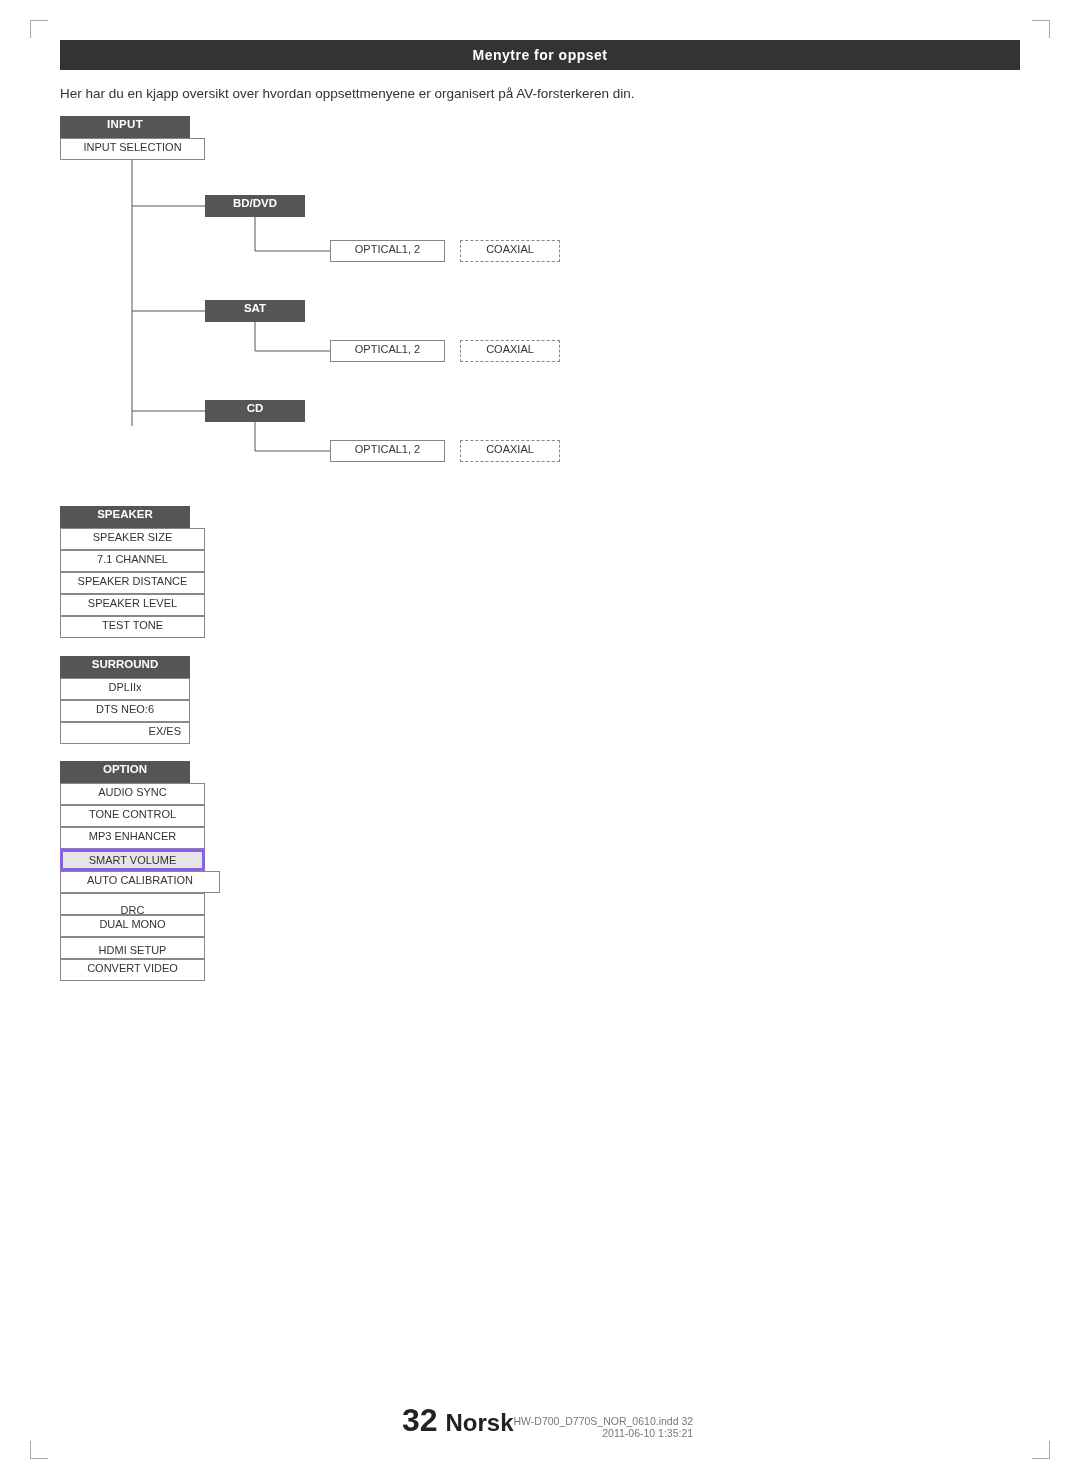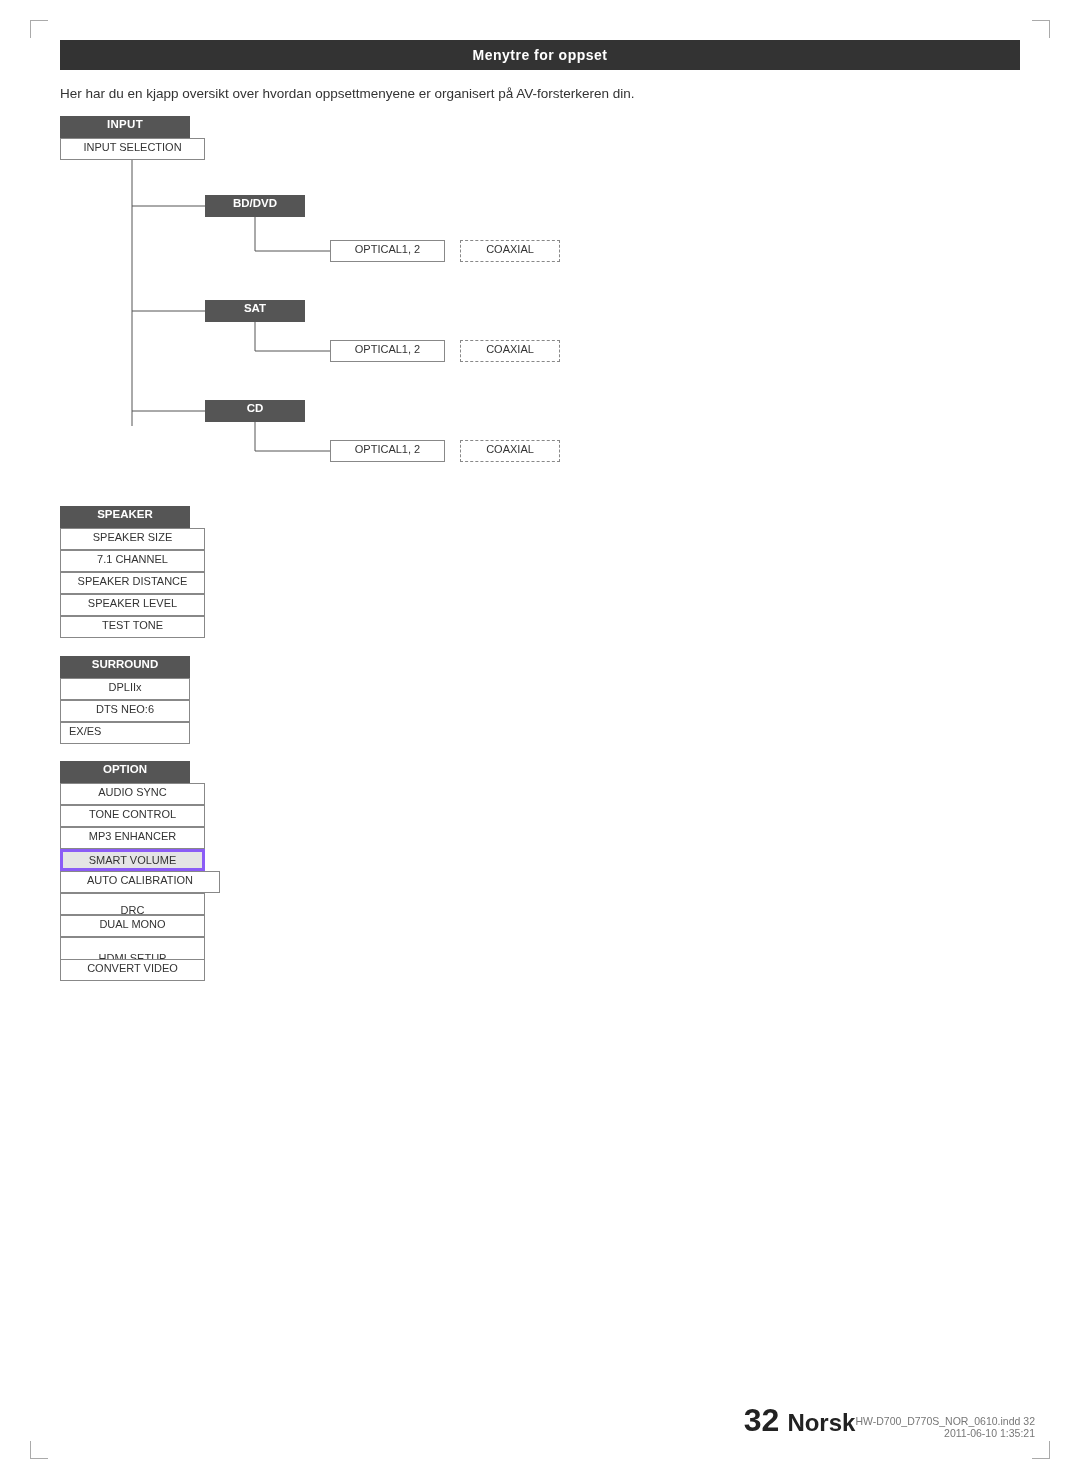--- a/index.html
+++ b/index.html
@@ -88,21 +88,21 @@
       border: 1px solid #888;
     }
 
     
     .page-footer {
       position: absolute;
       bottom: 40px;
       left: 60px;
       right: 45px;
       display: flex;
-      justify-content: flex-end;
+      justify-content: center;
       align-items: flex-end;
     }
 
     .page-number {
       font-size: 24px;
       font-weight: bold;
       display: flex;
       align-items: baseline;
       gap: 8px;
     }
@@ -240,21 +240,21 @@
 
       <foreignObject x="0" y="562" width="130" height="22">
         <div xmlns="http://www.w3.org/1999/xhtml" style="width:100%;height:22px;font-size:11px;background:#fff;color:#333;border:1px solid #888;padding:2px 8px;text-align:center;">DPLIIx</div>
       </foreignObject>
 
       <foreignObject x="0" y="584" width="130" height="22">
         <div xmlns="http://www.w3.org/1999/xhtml" style="width:100%;height:22px;font-size:11px;background:#fff;color:#333;border:1px solid #888;padding:2px 8px;text-align:center;">DTS NEO:6</div>
       </foreignObject>
 
       <foreignObject x="0" y="606" width="130" height="22">
-        <div xmlns="http://www.w3.org/1999/xhtml" style="width:100%;height:22px;font-size:11px;background:#fff;color:#333;border:1px solid #888;padding:2px 8px;text-align:left;">EX/ES</div>
+        <div xmlns="http://www.w3.org/1999/xhtml" style="width:100%;height:22px;font-size:11px;background:#fff;color:#333;border:1px solid #888;padding:2px 8px;text-align:right;">EX/ES</div>
       </foreignObject>
 
       <foreignObject x="0" y="645" width="130" height="22">
         <div xmlns="http://www.w3.org/1999/xhtml" style="width:100%;height:22px;font-size:11.5px;font-weight:bold;background:#555;color:#fff;padding:2px 8px;text-align:center;">OPTION</div>
       </foreignObject>
 
       <foreignObject x="0" y="667" width="145" height="22">
         <div xmlns="http://www.w3.org/1999/xhtml" style="width:100%;height:22px;font-size:11px;background:#fff;color:#333;border:1px solid #888;padding:2px 8px;text-align:center;">AUDIO SYNC</div>
       </foreignObject>
 
@@ -276,21 +276,21 @@
 
       <foreignObject x="0" y="777" width="145" height="22">
         <div xmlns="http://www.w3.org/1999/xhtml" style="width:100%;height:22px;font-size:11px;background:#fff;color:#333;border:1px solid #888;padding:10px 8px;text-align:center;text-decoration:underline;">DRC</div>
       </foreignObject>
 
       <foreignObject x="0" y="799" width="145" height="22">
         <div xmlns="http://www.w3.org/1999/xhtml" style="width:100%;height:22px;font-size:11px;background:#fff;color:#333;border:1px solid #888;padding:2px 8px;text-align:center;">DUAL MONO</div>
       </foreignObject>
 
       <foreignObject x="0" y="821" width="145" height="22">
-        <div xmlns="http://www.w3.org/1999/xhtml" style="width:100%;height:22px;font-size:11px;background:#fff;color:#333;border:1px solid #888;padding:14px 8px;text-align:center;">HDMI SETUP</div>
+        <div xmlns="http://www.w3.org/1999/xhtml" style="width:100%;height:22px;font-size:11px;background:#fff;color:#333;border:1px solid #888;padding:6px 8px;text-align:center;">HDMI SETUP</div>
       </foreignObject>
 
       <foreignObject x="0" y="843" width="145" height="22">
         <div xmlns="http://www.w3.org/1999/xhtml" style="width:100%;height:22px;font-size:11px;background:#fff;color:#333;border:1px solid #888;padding:2px 8px;text-align:center;">CONVERT VIDEO</div>
       </foreignObject>
 
     </svg>
   </div>
 
   <div class="page-footer">

